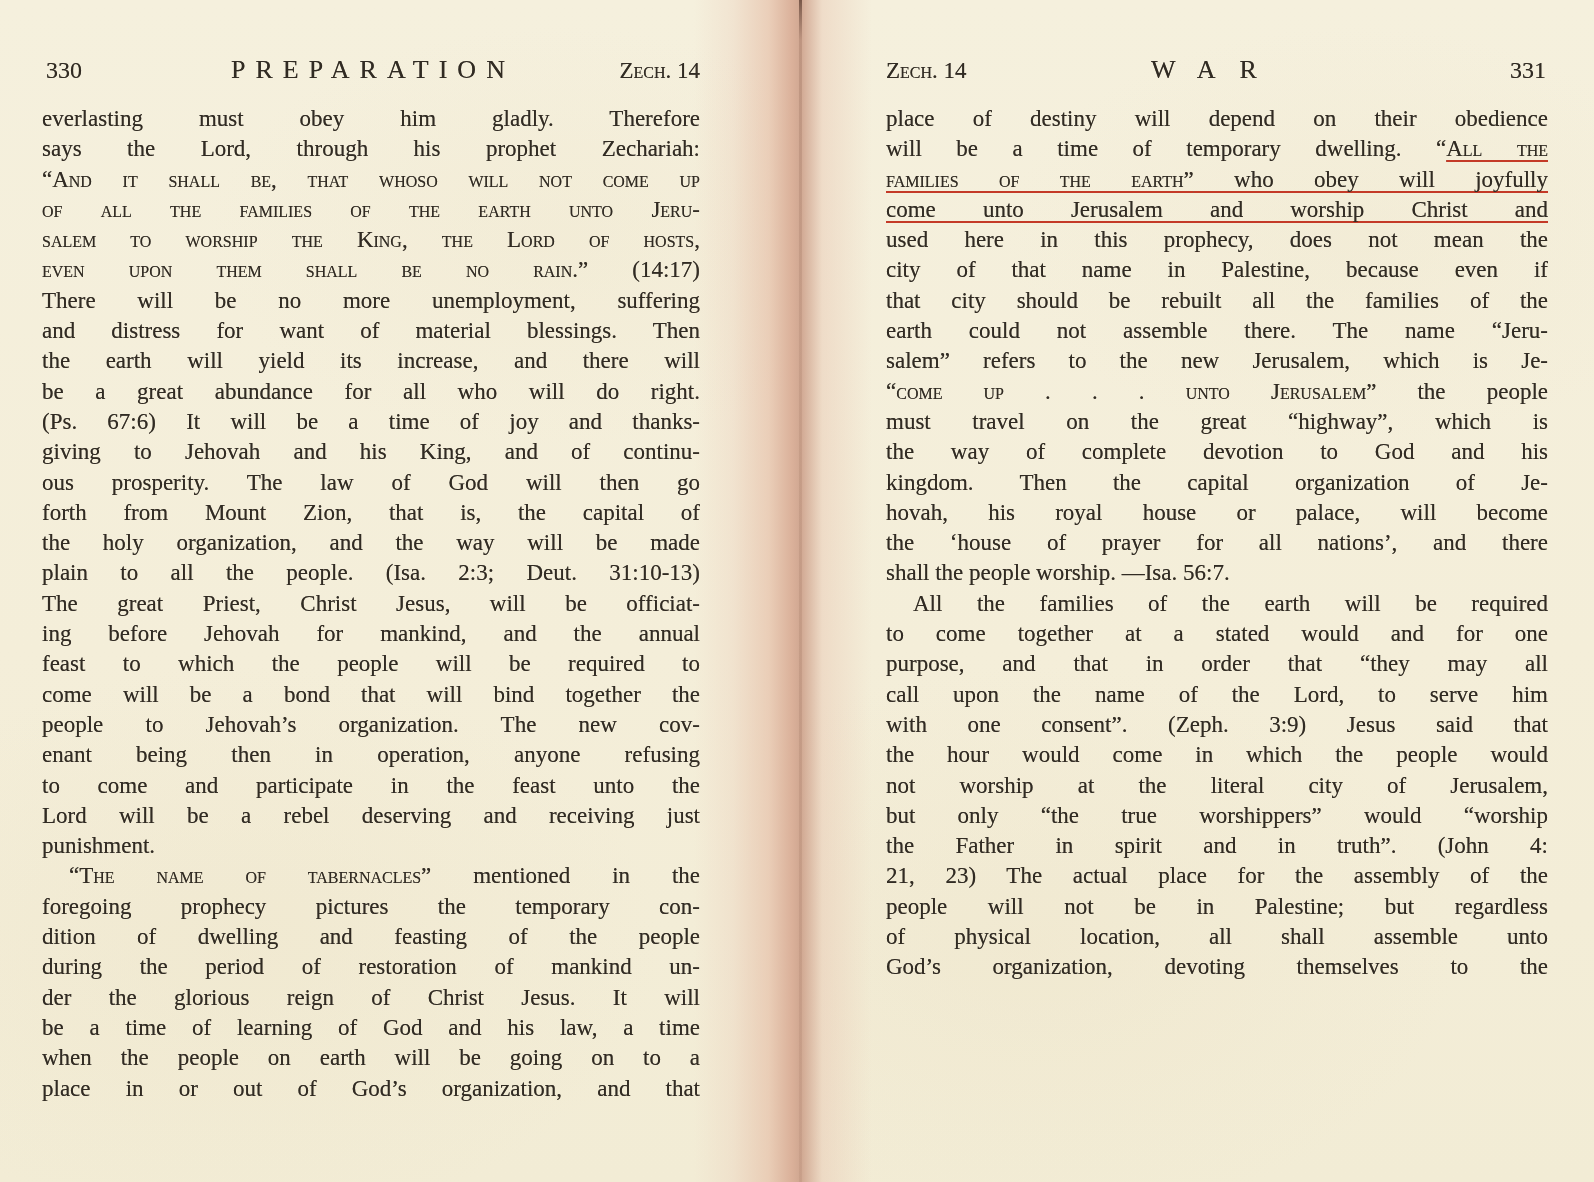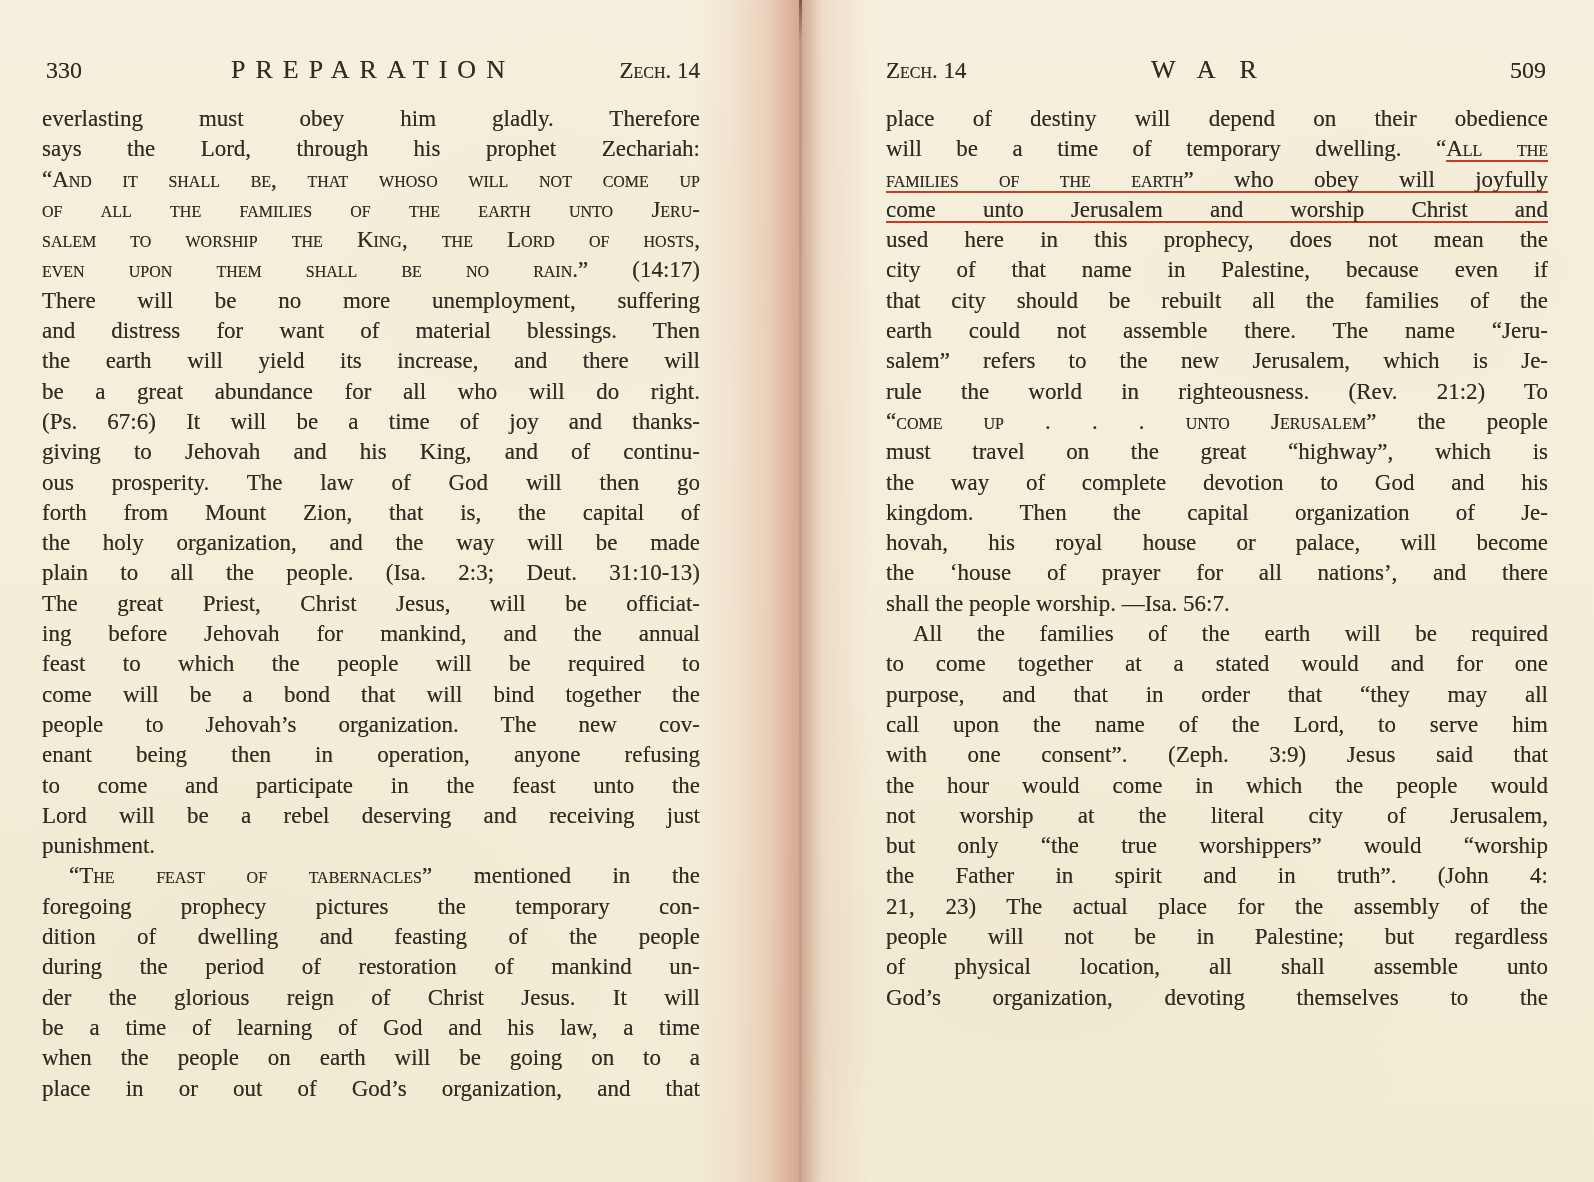--- a/index.html
+++ b/index.html
@@ -100,48 +100,47 @@
         <div class="line"><span>plain to all the people. (Isa. 2:3; Deut. 31:10-13)</span></div>
         <div class="line"><span>The great Priest, Christ Jesus, will be officiat-</span></div>
         <div class="line"><span>ing before Jehovah for mankind, and the annual</span></div>
         <div class="line"><span>feast to which the people will be required to</span></div>
         <div class="line"><span>come will be a bond that will bind together the</span></div>
         <div class="line"><span>people to Jehovah’s organization. The new cov-</span></div>
         <div class="line"><span>enant being then in operation, anyone refusing</span></div>
         <div class="line"><span>to come and participate in the feast unto the</span></div>
         <div class="line"><span>Lord will be a rebel deserving and receiving just</span></div>
         <div class="line end"><span>punishment.</span></div>
-        <div class="line indent"><span class="sc">“The feast of tabernacles”</span><span> mentioned in the</span></div>
+        <div class="line indent"><span class="sc">“The name of tabernacles”</span><span> mentioned in the</span></div>
         <div class="line"><span>foregoing prophecy pictures the temporary con-</span></div>
         <div class="line"><span>dition of dwelling and feasting of the people</span></div>
         <div class="line"><span>during the period of restoration of mankind un-</span></div>
         <div class="line"><span>der the glorious reign of Christ Jesus. It will</span></div>
         <div class="line"><span>be a time of learning of God and his law, a time</span></div>
         <div class="line"><span>when the people on earth will be going on to a</span></div>
         <div class="line"><span>place in or out of God’s organization, and that</span></div>
       </div>
   </div>
 
   <div class="page right">
     <div class="header" style="left:89px;width:660px;">
       <span class="chapter-ref sc left-slot">Zech. 14</span>
       <span class="running-head war center-slot">WAR</span>
-      <span class="pagenum right-slot">509</span>
+      <span class="pagenum right-slot">331</span>
     </div>
     <div class="body-col" style="left:89px;width:662px;">
         <div class="line"><span>place of destiny will depend on their obedience</span></div>
         <div class="line"><span>will be a time of temporary dwelling. “</span><span class="sc u">All the</span></div>
         <div class="line"><span class="sc u">families of the earth”</span><span class="u"> who obey will joyfully</span></div>
         <div class="line"><span class="u">come unto Jerusalem and worship Christ and</span></div>
         <div class="line"><span>used here in this prophecy, does not mean the</span></div>
         <div class="line"><span>city of that name in Palestine, because even if</span></div>
         <div class="line"><span>that city should be rebuilt all the families of the</span></div>
         <div class="line"><span>earth could not assemble there. The name “Jeru-</span></div>
         <div class="line"><span>salem” refers to the new Jerusalem, which is Je-</span></div>
-        <div class="line"><span>rule the world in righteousness. (Rev. 21:2) To</span></div>
         <div class="line"><span class="sc">“come up . . . unto Jerusalem”</span><span> the people</span></div>
         <div class="line"><span>must travel on the great “highway”, which is</span></div>
         <div class="line"><span>the way of complete devotion to God and his</span></div>
         <div class="line"><span>kingdom. Then the capital organization of Je-</span></div>
         <div class="line"><span>hovah, his royal house or palace, will become</span></div>
         <div class="line"><span>the ‘house of prayer for all nations’, and there</span></div>
         <div class="line end"><span>shall the people worship. —Isa. 56:7.</span></div>
         <div class="line indent"><span>All the families of the earth will be required</span></div>
         <div class="line"><span>to come together at a stated would and for one</span></div>
         <div class="line"><span>purpose, and that in order that “they may all</span></div>

